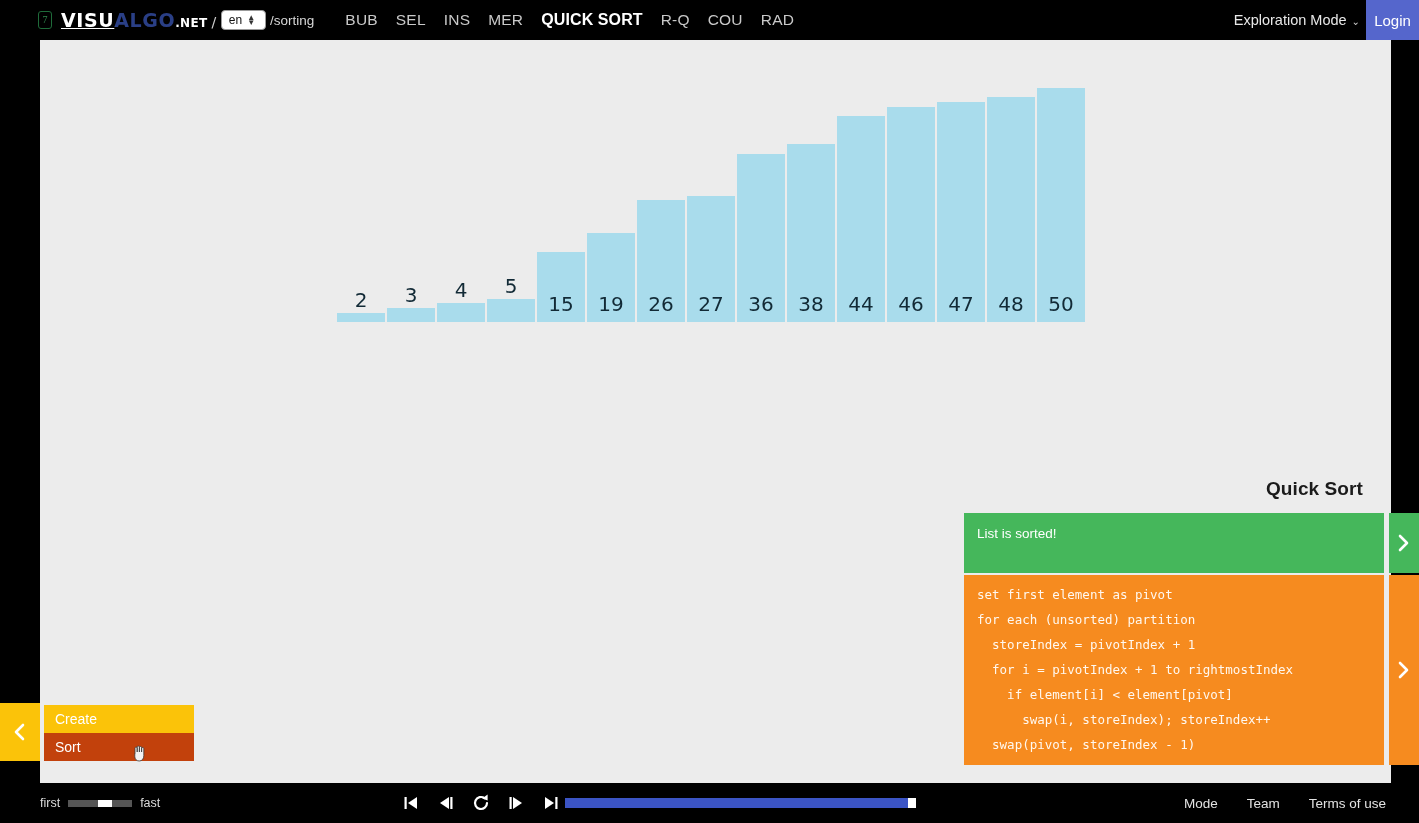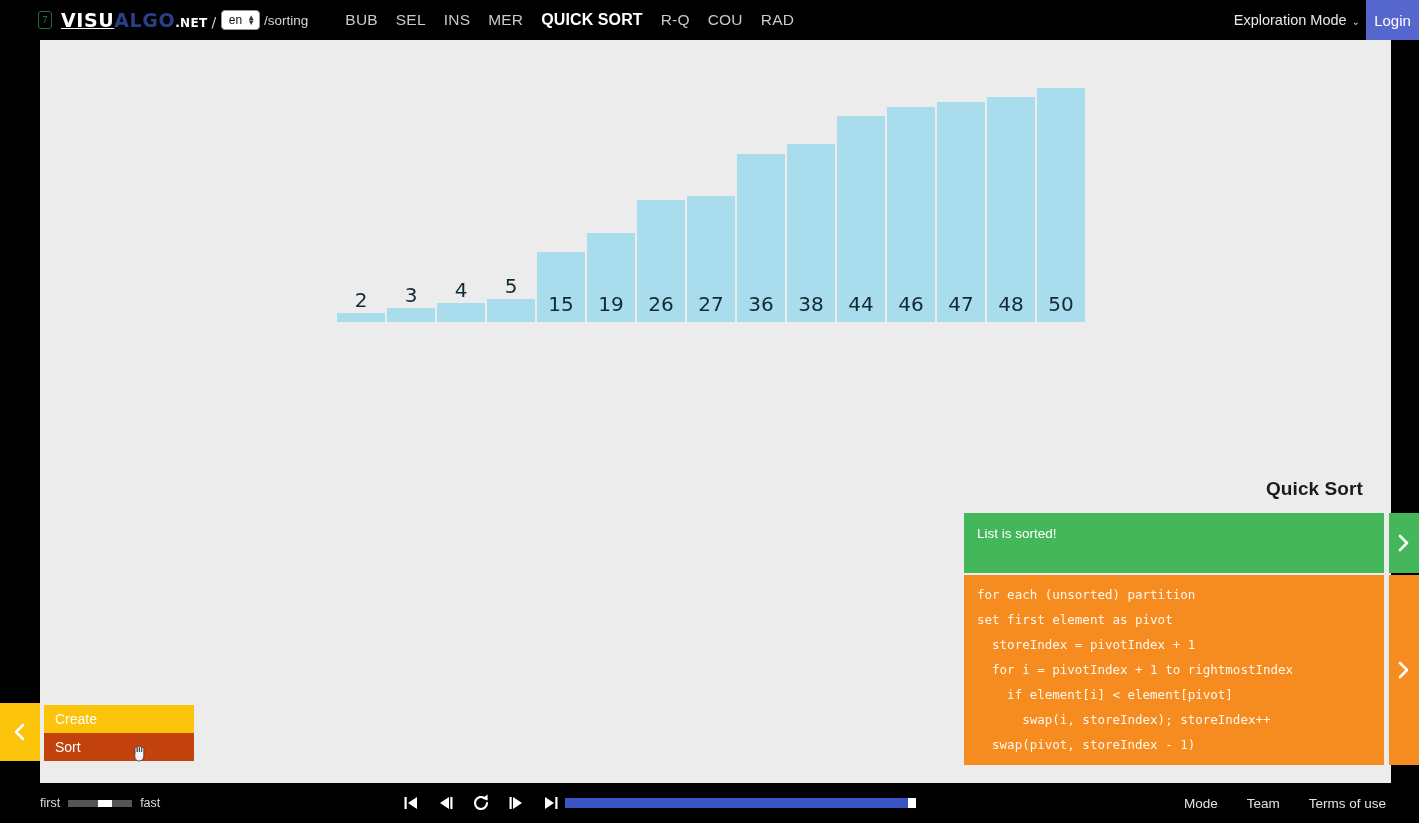--- a/index.html
+++ b/index.html
@@ -22,25 +22,25 @@
     color: #2f8a4d; font-size: 10px; line-height: 16px; text-align: center;
     font-family: "Liberation Serif", serif;
   }
   .logo { font-family: "DejaVu Sans", sans-serif; font-weight: 700; font-size: 19px; letter-spacing: .6px; display:flex; align-items:baseline; }
   .logo .visu { color: #ffffff; text-decoration: underline; }
   .logo .algo { color: #2a3f86; }
   .logo .net  { color: #ffffff; font-size: 12px; letter-spacing: .3px; }
   .logo .slash{ color: #cfcfcf; font-size: 14px; font-weight: 400; margin-left: 4px;}
   .lang-select {
     margin: 0 4px; background: #fff; color: #111; border: 1px solid #9a9a9a;
-    border-radius: 4px; font-size: 12px; padding: 2px 4px 2px 7px;
+    border-radius: 4px; font-size: 12px; padding: 2px 10px 2px 7px;
     display: flex; align-items: center; height: 20px; font-family: "Liberation Sans", sans-serif;
   }
   .lang-arrows { display:flex; flex-direction:column; line-height:5px; margin-left:5px; font-size:8px; color:#333; }
-  .sorting-path { color: #d7d7d7; font-size: 13.5px; margin-right: 28px; }
+  .sorting-path { color: #d7d7d7; font-size: 13.5px; margin-right: 22px; }
 
   .nav-links { display: flex; align-items: center; gap: 0; }
   .nav-link {
     color: #c9c9c9; font-size: 15.5px; letter-spacing: .2px;
     padding: 0 9px; cursor: pointer; white-space: nowrap;
     font-family: "Liberation Sans", sans-serif;
   }
   .nav-link.active { color: #ffffff; font-weight: 700; font-size: 16px; letter-spacing: .1px;}
 
   .nav-right { margin-left: auto; display: flex; align-items: center; height: 40px; }
@@ -251,22 +251,22 @@
   <div id="status-panel" style="background: rgb(69, 183, 91);">
     <span>List is sorted!</span>
   </div>
   <div id="status-tab" style="background: rgb(69, 183, 91);">
     <svg width="14" height="20" viewBox="0 0 14 20">
       <polyline points="3,3 10,10 3,17" fill="none" stroke="#ffffff" stroke-width="2.6" stroke-linecap="round" stroke-linejoin="round"></polyline>
     </svg>
   </div>
 
   <div id="pseudocode" style="background: rgb(246, 139, 31);">
+    <div class="line">set first element as pivot</div>
     <div class="line">for each (unsorted) partition</div>
-    <div class="line">set first element as pivot</div>
     <div class="line">  storeIndex = pivotIndex + 1</div>
     <div class="line">  for i = pivotIndex + 1 to rightmostIndex</div>
     <div class="line">    if element[i] &lt; element[pivot]</div>
     <div class="line">      swap(i, storeIndex); storeIndex++</div>
     <div class="line">  swap(pivot, storeIndex - 1)</div>
   </div>
   <div id="pseudo-tab" style="background: rgb(246, 139, 31);">
     <svg width="14" height="20" viewBox="0 0 14 20">
       <polyline points="3,3 10,10 3,17" fill="none" stroke="#ffffff" stroke-width="2.6" stroke-linecap="round" stroke-linejoin="round"></polyline>
     </svg>

